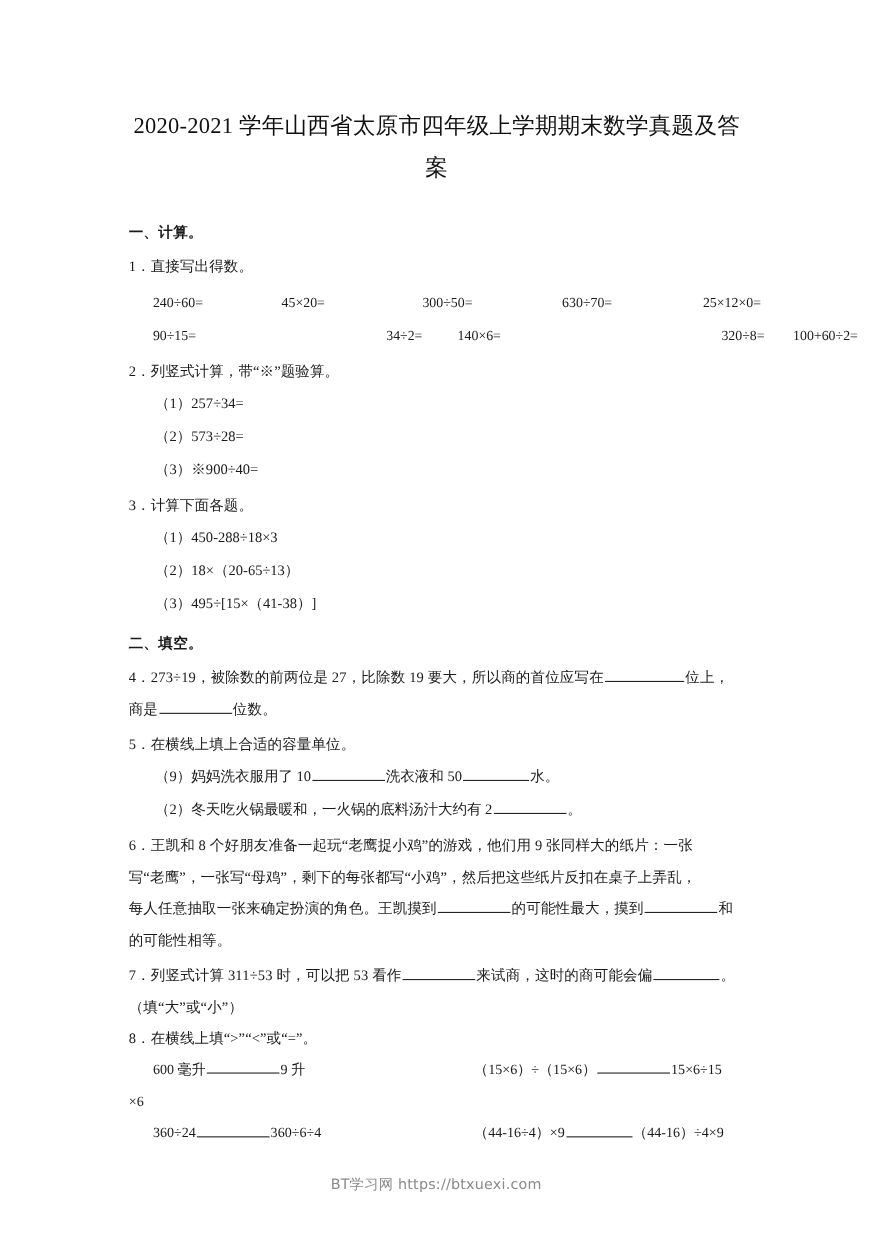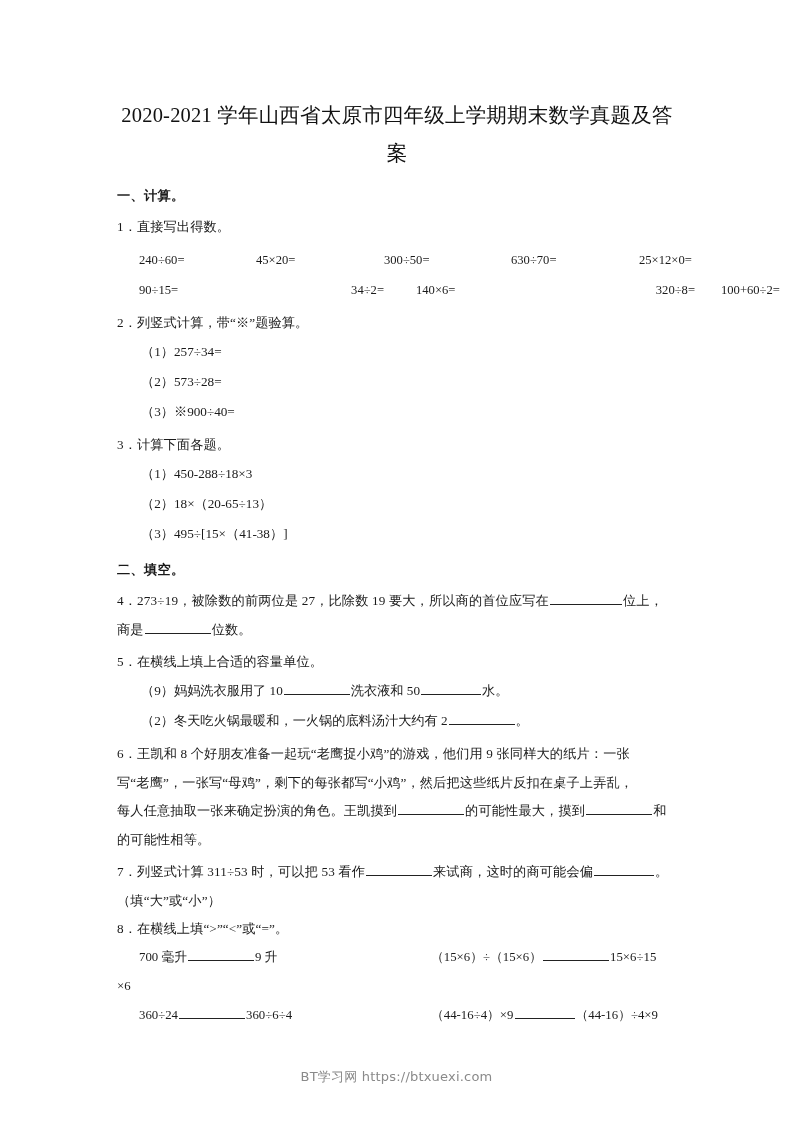--- a/index.html
+++ b/index.html
@@ -28,21 +28,21 @@
     width: 560px;
     text-align: center;
     font-size: 20.5px;
     line-height: 38px;
     letter-spacing: 0.2px;
     color: #111;
   }
   .content {
     position: absolute;
     left: 117px;
-    top: 185px;
+    top: 200px;
     width: 562px;
   }
   .sec-head {
     font-size: 13.2px;
     font-weight: bold;
     line-height: 21px;
     margin: 0 0 7px 0;
     letter-spacing: 0.3px;
   }
   .q {
@@ -192,21 +192,21 @@
     <p class="q-text"><span>6．王凯和 8 个好朋友准备一起玩“老鹰捉小鸡”的游戏，他们用 9 张同样大的纸片：一张</span><br><span>写“老鹰”，一张写“母鸡”，剩下的每张都写“小鸡”，然后把这些纸片反扣在桌子上弄乱，</span><br><span>每人任意抽取一张来确定扮演的角色。王凯摸到</span><span class="blank b-md"></span><span>的可能性最大，摸到</span><span class="blank b-md"></span><span>和</span><br><span>的可能性相等。</span></p>
 
     <div class="gap-sm"></div>
 
     <p class="q-text"><span>7．列竖式计算 311÷53 时，可以把 53 看作</span><span class="blank b-md"></span><span>来试商，这时的商可能会偏</span><span class="blank b-sm"></span><span>。</span><br><span>（填“大”或“小”）</span></p>
 
     <p class="q">8．在横线上填“&gt;”“&lt;”或“=”。</p>
 
     <div class="cmp-block">
       <div class="cmp-row">
-        <span class="left-col"><span>700 毫升</span><span class="blank b-md"></span><span>9 升</span></span><span><span>（15×6）÷（15×6）</span><span class="blank b-md"></span><span>15×6÷15</span></span>
+        <span class="left-col"><span>600 毫升</span><span class="blank b-md"></span><span>9 升</span></span><span><span>（15×6）÷（15×6）</span><span class="blank b-md"></span><span>15×6÷15</span></span>
       </div>
       <div class="cmp-wrap">×6</div>
       <div class="cmp-row">
         <span class="left-col"><span>360÷24</span><span class="blank b-md"></span><span>360÷6÷4</span></span><span><span>（44-16÷4）×9</span><span class="blank b-sm"></span><span>（44-16）÷4×9</span></span>
       </div>
     </div>
 
   </div>
 
   <div class="footer">BT学习网 https://btxuexi.com</div>

